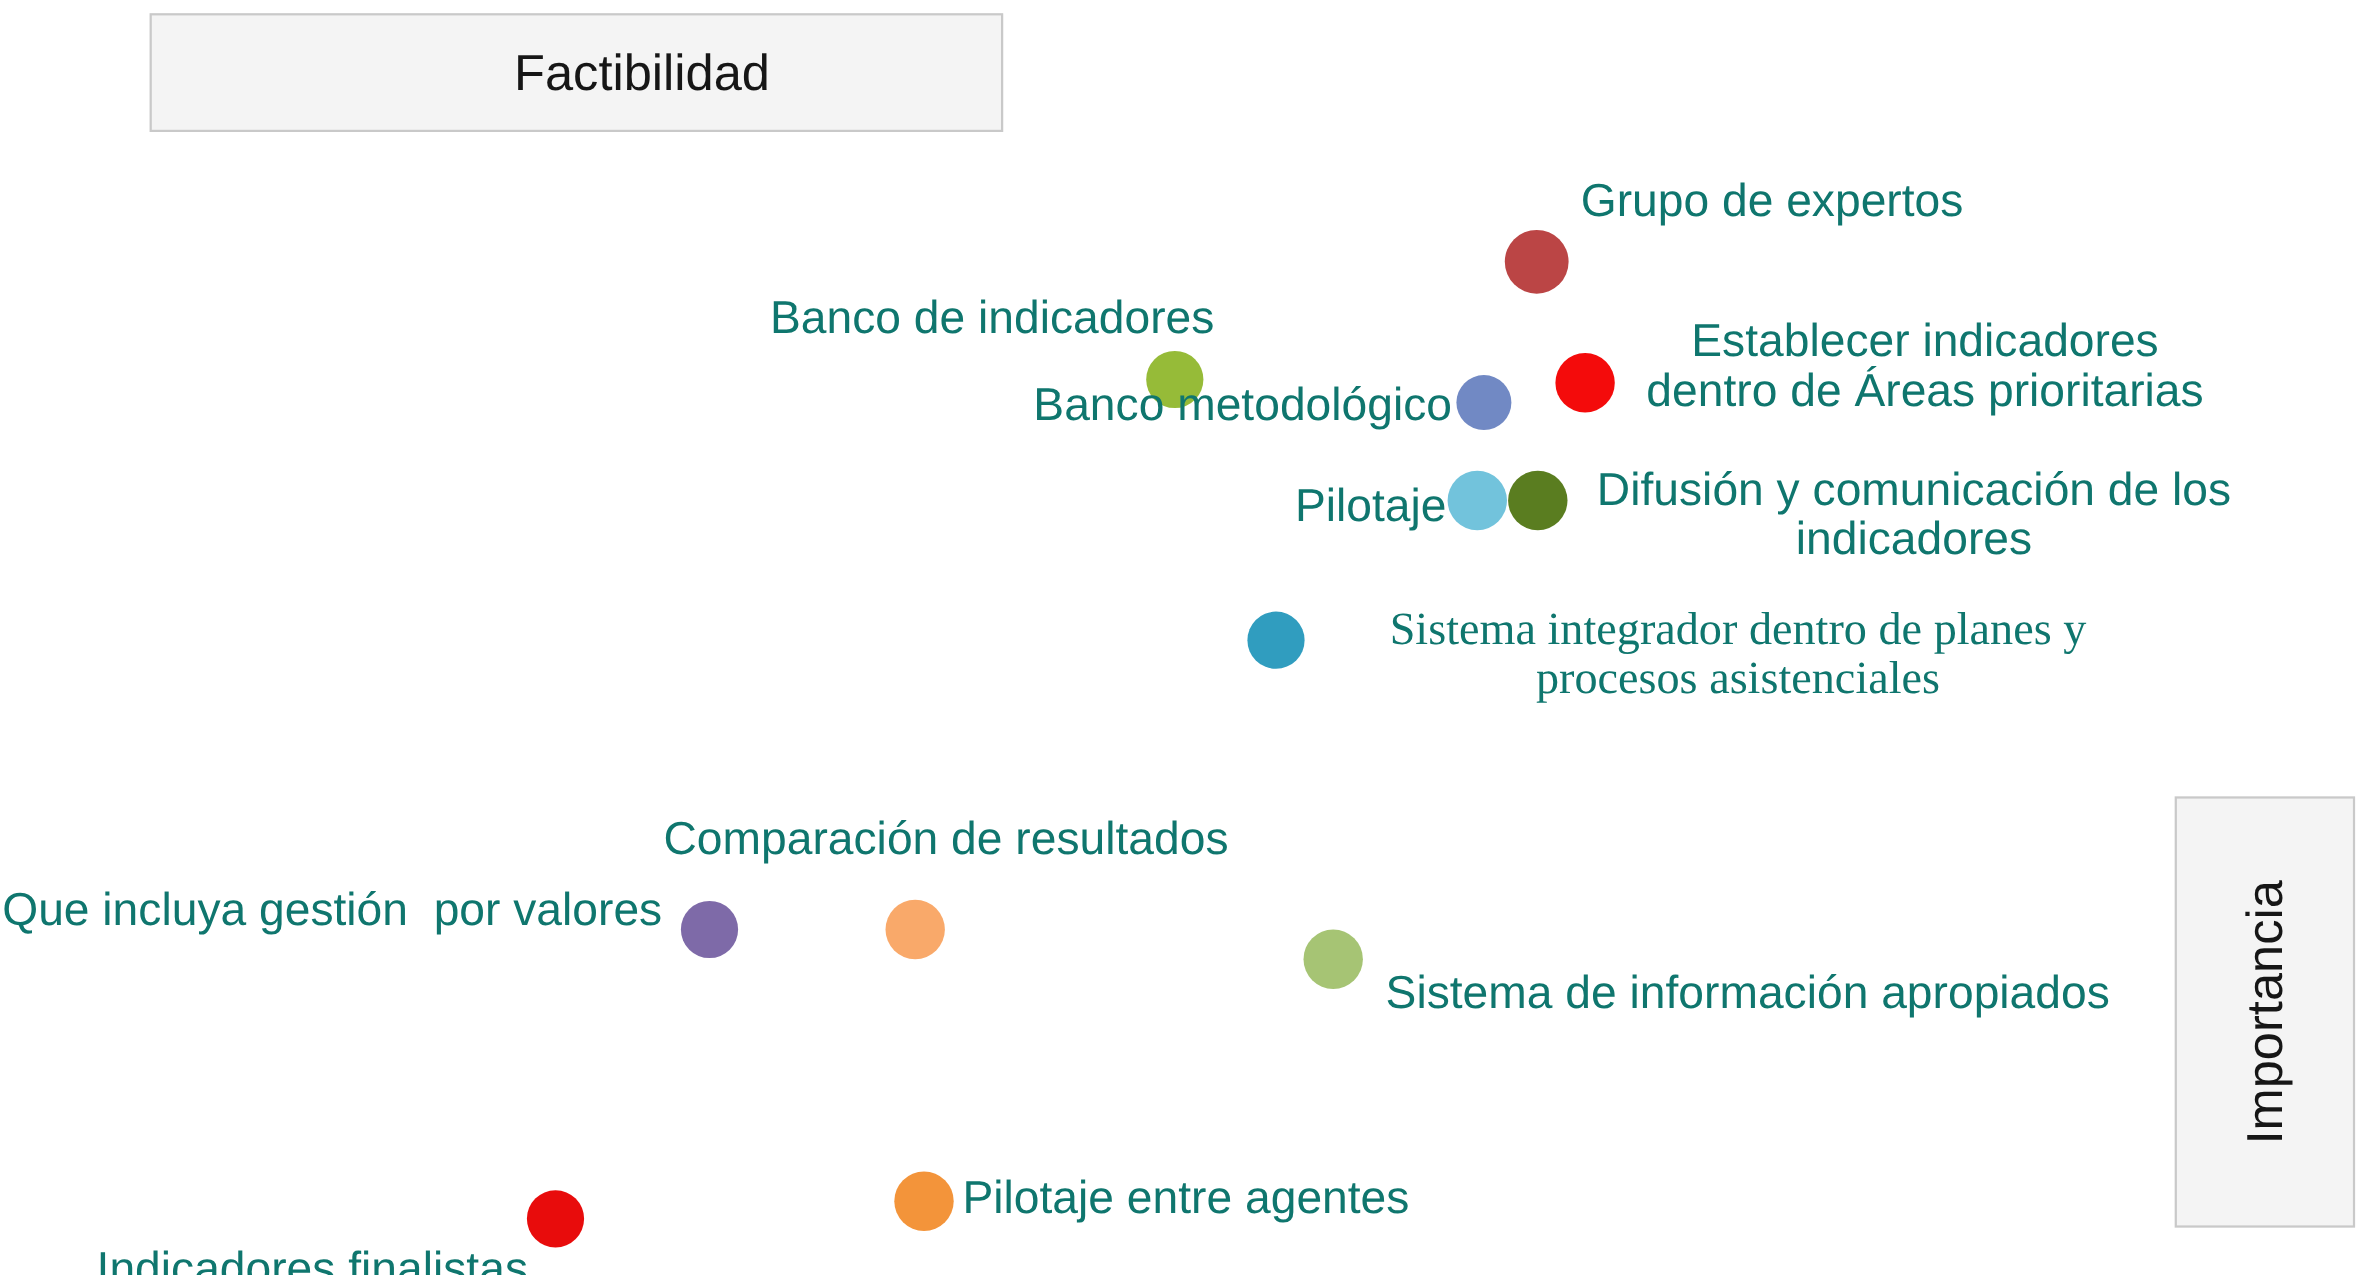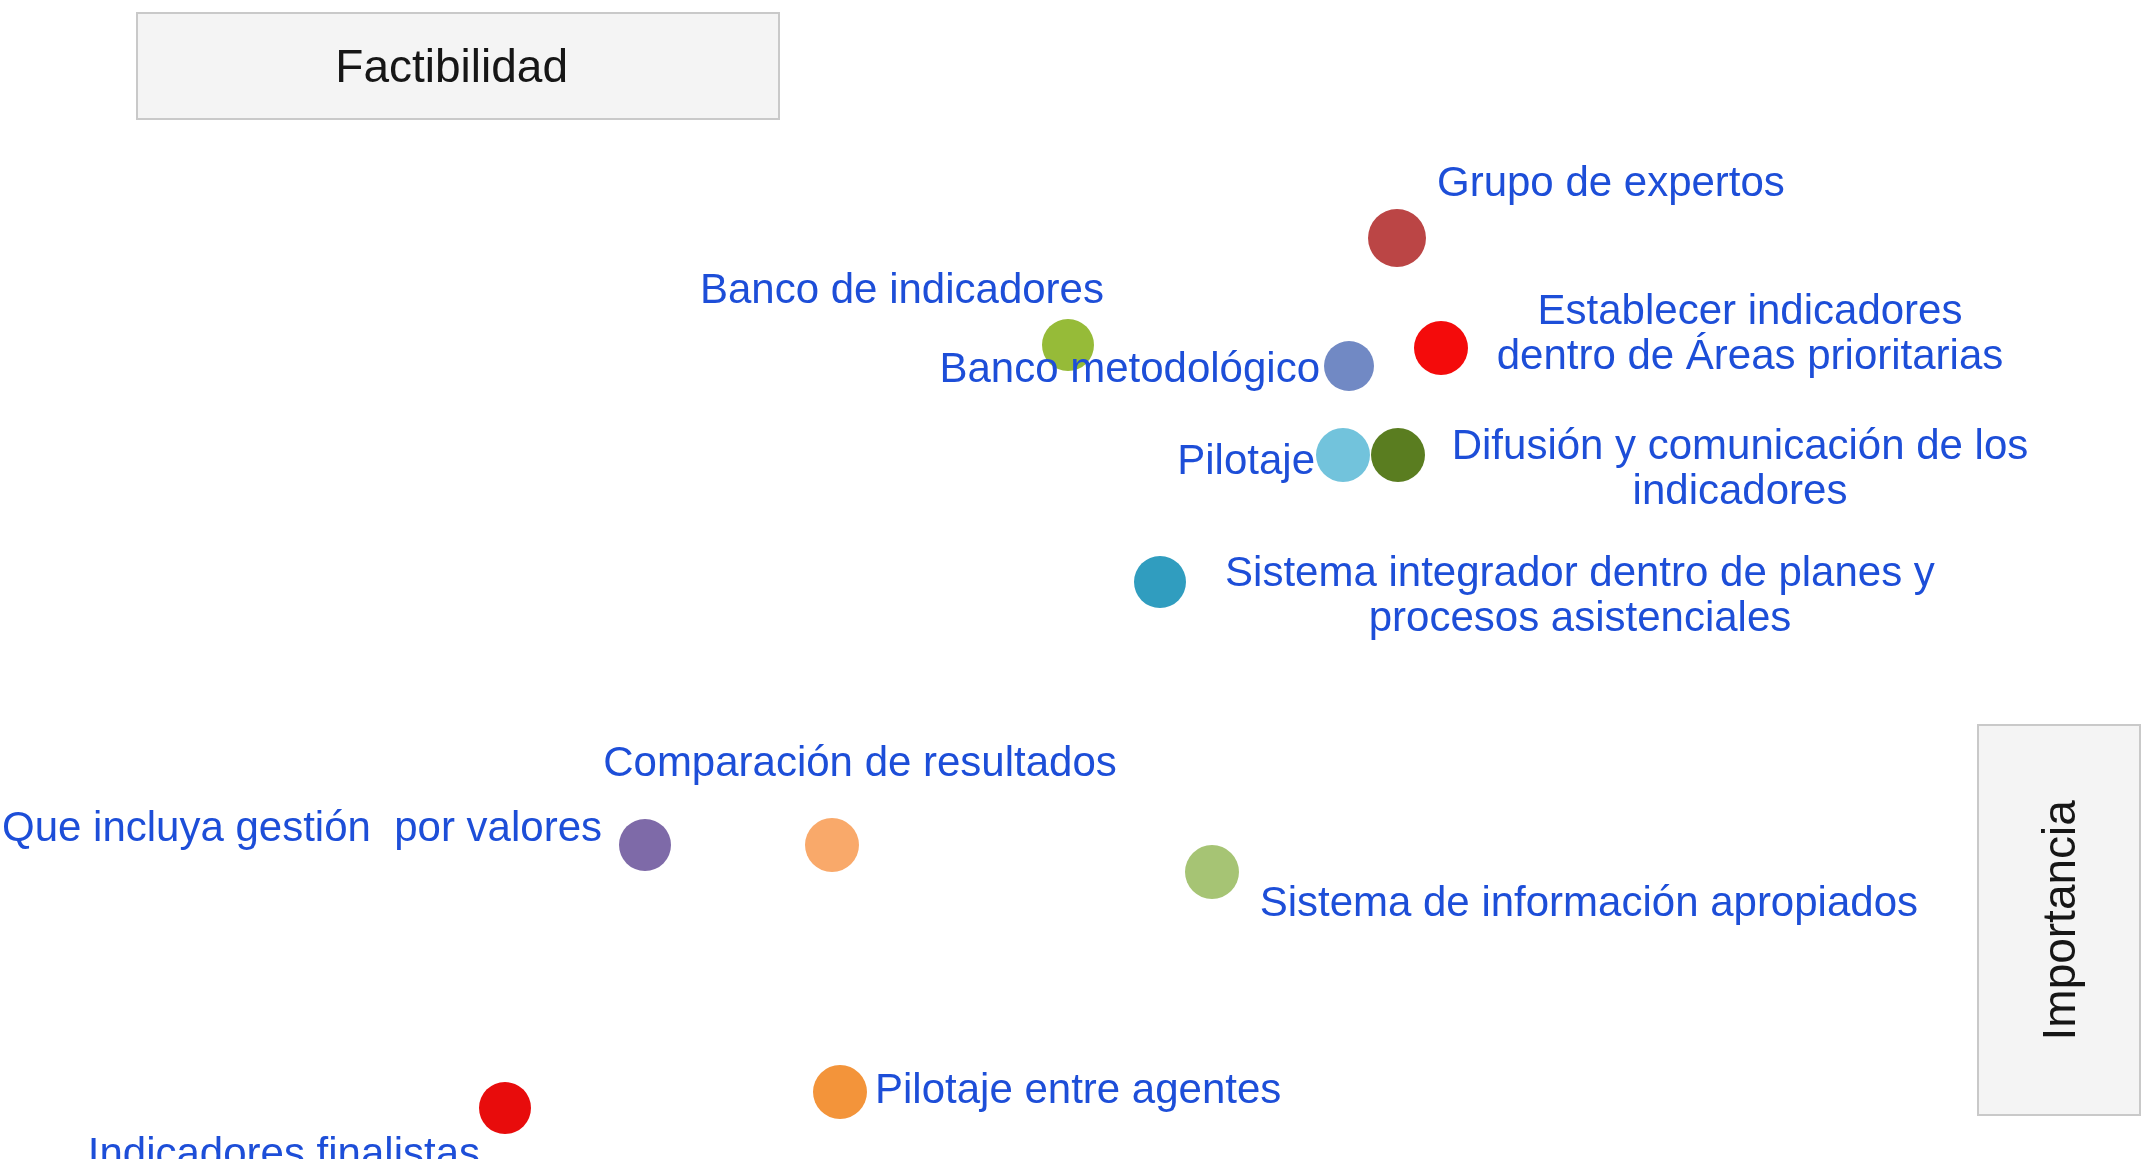--- a/index.html
+++ b/index.html
@@ -23,21 +23,21 @@
     background: #f4f4f4;
     border: 2px solid #c9c9c9;
     box-sizing: border-box;
     display: flex;
     align-items: center;
     justify-content: center;
   }
   #x-axis-box {
     left: 136px;
     top: 12px;
-    width: 644px;
+    width: 776px;
     height: 108px;
     justify-content: flex-end;
     padding-right: 210px;
   }
   #y-axis-box {
     left: 1977px;
     top: 724px;
     width: 164px;
     height: 392px;
   }
@@ -56,21 +56,21 @@
     position: absolute;
     border-radius: 50%;
     box-sizing: border-box;
   }
 
   
   .point-label {
     position: absolute;
     font-size: 42px;
     line-height: 1.07;
-    color: #1d4ed8;
+    color: #0f766e;
     white-space: pre;
   }
   .point-label.center { text-align: center; }
   .point-label.left   { text-align: left; }
   .point-label.right  { text-align: right; }
 </style>
 </head>
 <body>
 
 <div id="stage">
@@ -92,21 +92,21 @@
       <div class="point-label center" style="left: 1470px; top: 288px; width: 560px; text-align: center;">Establecer indicadores
 dentro de Áreas prioritarias</div>
       <div class="bubble" style="left: 1324px; top: 341px; width: 50px; height: 50px; background: rgb(113, 137, 196);"></div>
       <div class="point-label right" style="left: 890px; top: 346px; width: 430px; text-align: right;">Banco metodológico</div>
       <div class="bubble" style="left: 1316px; top: 428px; width: 54px; height: 54px; background: rgb(114, 195, 220);"></div>
       <div class="point-label right" style="left: 1130px; top: 438px; width: 185px; text-align: right;">Pilotaje</div>
       <div class="bubble" style="left: 1371px; top: 428px; width: 54px; height: 54px; background: rgb(90, 125, 32);"></div>
       <div class="point-label center" style="left: 1430px; top: 423px; width: 620px; text-align: center;">Difusión y comunicación de los
 indicadores</div>
       <div class="bubble" style="left: 1134px; top: 556px; width: 52px; height: 52px; background: rgb(48, 157, 191);"></div>
-      <div class="point-label center" style="left: 1210px; top: 550px; width: 740px; text-align: center;">Sistema integrador dentro de planes y
+      <div class="point-label center" style="left: 1210px; top: 550px; width: 740px; text-align: center; font-family: Liberation Serif, serif;">Sistema integrador dentro de planes y
 procesos asistenciales</div>
       <div class="bubble" style="left: 619px; top: 819px; width: 52px; height: 52px; background: rgb(126, 106, 168);"></div>
       <div class="point-label right" style="left: 2px; top: 805px; width: 600px; text-align: right;">Que incluya gestión  por valores</div>
       <div class="bubble" style="left: 805px; top: 818px; width: 54px; height: 54px; background: rgb(249, 169, 106);"></div>
       <div class="point-label center" style="left: 600px; top: 740px; width: 520px; text-align: center;">Comparación de resultados</div>
       <div class="bubble" style="left: 1185px; top: 845px; width: 54px; height: 54px; background: rgb(166, 196, 116);"></div>
       <div class="point-label left" style="left: 1238px; top: 880px; width: 680px; text-align: right;">Sistema de información apropiados</div>
       <div class="bubble" style="left: 813px; top: 1065px; width: 54px; height: 54px; background: rgb(243, 148, 58);"></div>
       <div class="point-label left" style="left: 875px; top: 1067px; width: 520px; text-align: left;">Pilotaje entre agentes</div>
       <div class="bubble" style="left: 479px; top: 1082px; width: 52px; height: 52px; background: rgb(232, 12, 12);"></div>

